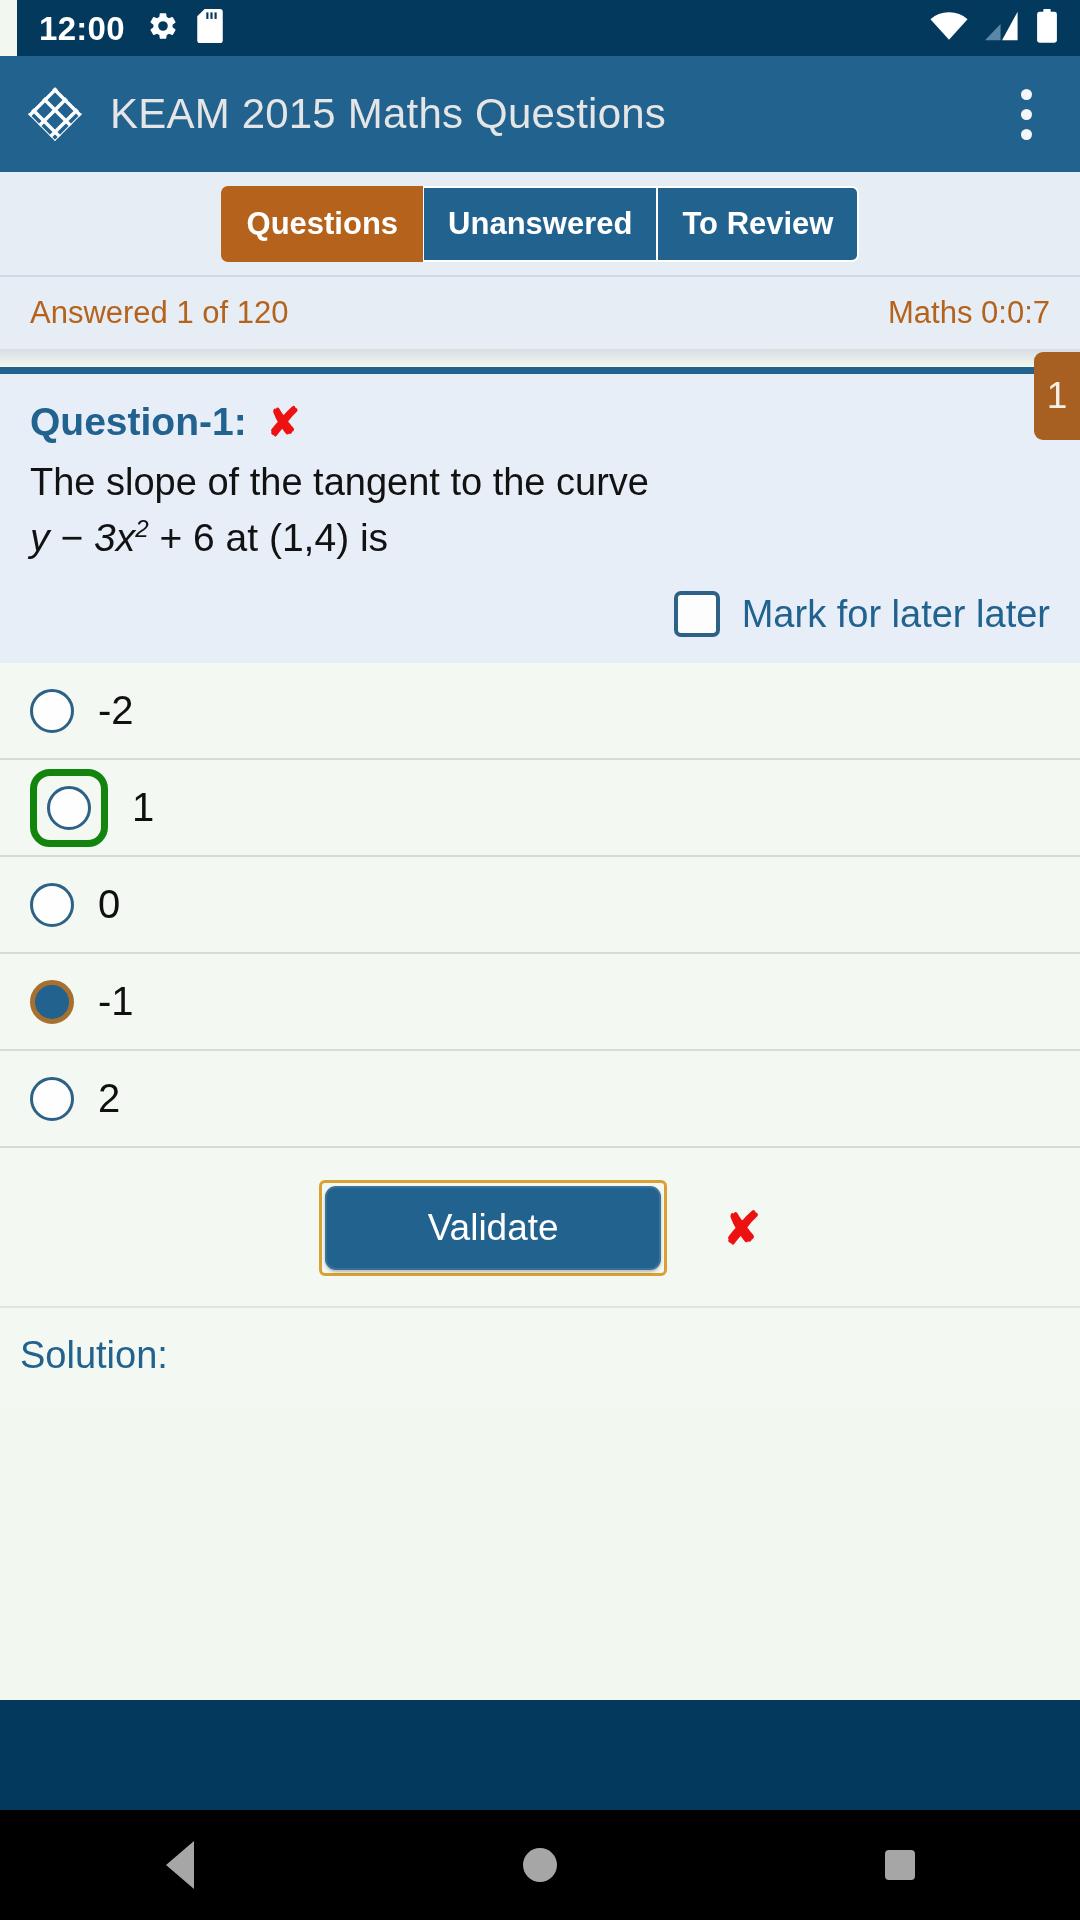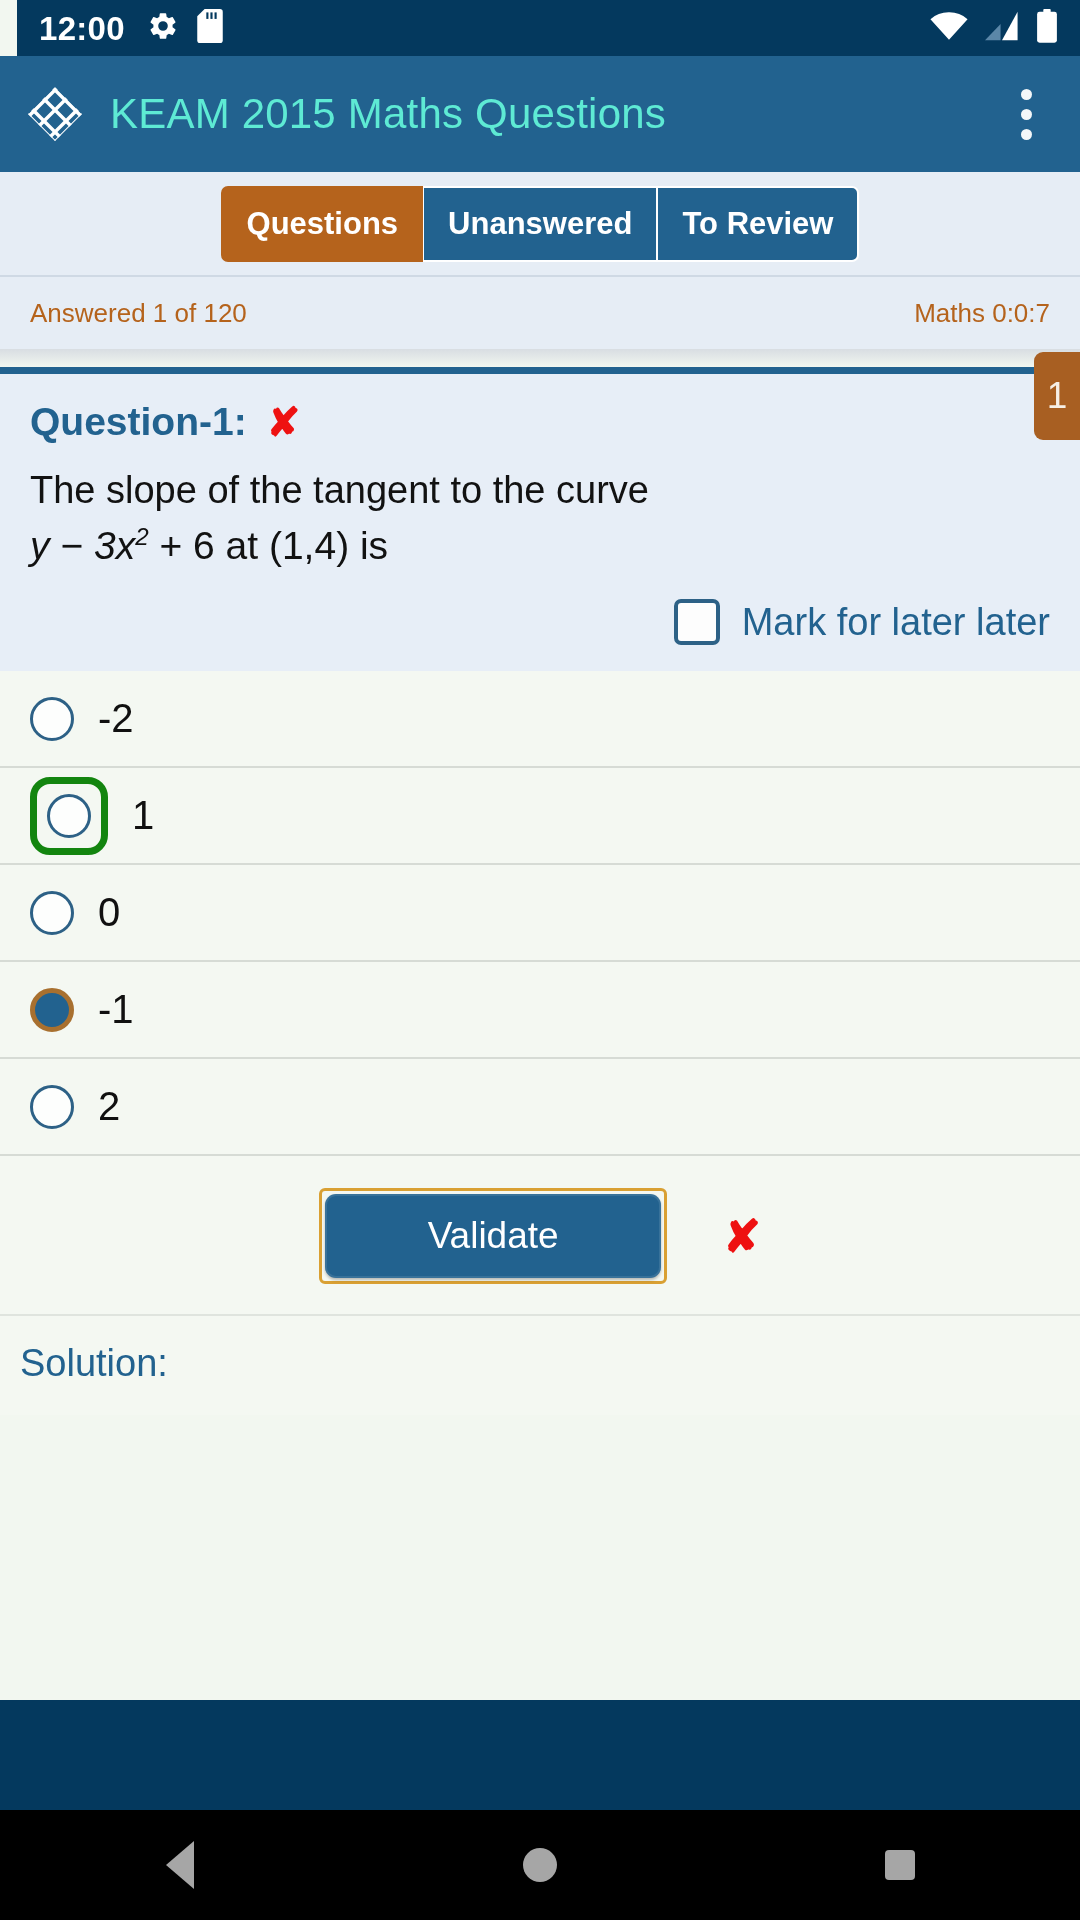--- a/index.html
+++ b/index.html
@@ -22,21 +22,21 @@
   .sb-right-icons { display:flex; align-items:center; gap:17px; }
   .ic { display:block; }
 
   
   .appbar {
     height:116px; flex:0 0 116px; background:#22628f;
     display:flex; align-items:center; padding:0 26px;
   }
   .logo { width:58px; height:58px; flex:0 0 58px; }
   .app-title {
-    color:#5eead4; font-size:42px; margin-left:26px;
+    color:#e5e5e5; font-size:42px; margin-left:26px;
     font-weight:400; letter-spacing:.2px; white-space:nowrap;
   }
   .appbar-spacer { flex:1; }
   .overflow { width:56px; height:62px; display:flex; flex-direction:column;
               align-items:center; justify-content:center; gap:9px; }
   .overflow span { width:11px; height:11px; border-radius:50%; background:#f4f7f9; display:block; }
 
   
   .tabstrip {
     flex:0 0 105px; background:#e6edf5;
@@ -52,34 +52,34 @@
     white-space:nowrap;
   }
   .tab.first { border-radius:7px 0 0 7px; border-left-width:2px; }
   .tab.last  { border-radius:0 7px 7px 0; border-right-width:2px; }
   .tab.active { background:#b5631c; border-color:#b5631c; }
 
   
   .metarow {
     flex:0 0 72px; background:#e6edf5;
     display:flex; align-items:center; padding:0 30px;
-    color:#b5631c; font-size:26px;
+    color:#b5631c; font-size:31px;
   }
   .metarow .spacer { flex:1; }
 
   
   .body { flex:1; position:relative; background:#f2f7f0; overflow:hidden; }
   .divider-shadow { height:18px; background:linear-gradient(#d8dde2,#f2f7f0); }
 
   
   .qcard {
     background:#e7eef7; border-top:7px solid #22628f;
     padding:26px 30px 12px 30px; position:relative;
   }
-  .qhead { display:flex; align-items:center; gap:20px; margin-bottom:20px; }
+  .qhead { display:flex; align-items:center; gap:20px; margin-bottom:12px; }
   .qhead-label { color:#22628f; font-size:39px; font-weight:bold; }
   .xmark { color:#ee1111; font-size:40px; font-weight:bold; line-height:1; }
   .qtext { color:#121212; font-size:38px; line-height:1.42; }
   .qtext .mathline { font-family:Liberation Sans, sans-serif; font-style:italic; font-size:39px; }
   .qtext .mathline .up { font-style:normal; }
   sup { font-size:.62em; vertical-align:super; }
 
   .markrow { display:flex; align-items:center; justify-content:flex-end; gap:22px;
              margin-top:26px; padding-bottom:14px; }
   .checkbox { width:46px; height:46px; border:4px solid #2d6186; border-radius:7px; background:#fdfdfd; flex:0 0 46px; }

